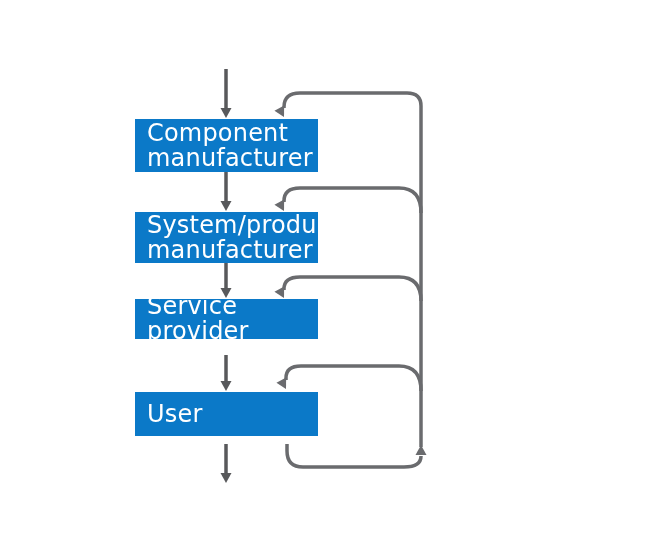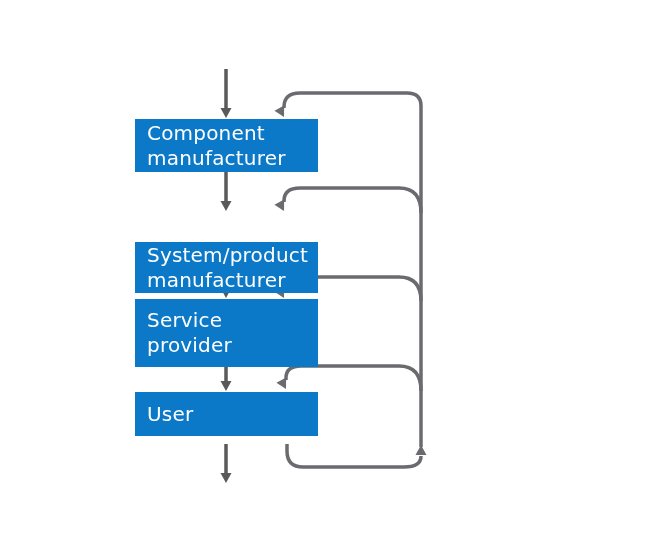--- a/index.html
+++ b/index.html
@@ -40,28 +40,28 @@
   .fb-head { fill: var(--feedback-arrow); stroke: none; }
   .node-box {
     position: absolute;
     left: 135px;
     width: 183px;
     background: var(--box-fill);
     color: var(--box-text);
     display: flex;
     align-items: center;
     padding-left: 12px;
-    font-size: 20px;
+    font-size: 24px;
     line-height: 25px;
     white-space: pre-line;
     letter-spacing: 0.2px;
   }
   .box-1 { top: 119px; height: 53px; }
-  .box-2 { top: 212px; height: 51px; margin-top: 30px; }
-  .box-3 { top: 299px; height: 68px; }
+  .box-2 { top: 212px; height: 51px; }
+  .box-3 { top: 299px; height: 40px; }
   .box-4 { top: 392px; height: 44px; }
 </style>
 </head>
 <body>
 
 <div class="canvas">
 
   <svg class="arrows-svg" viewBox="0 0 656 537">
 
     <g>

